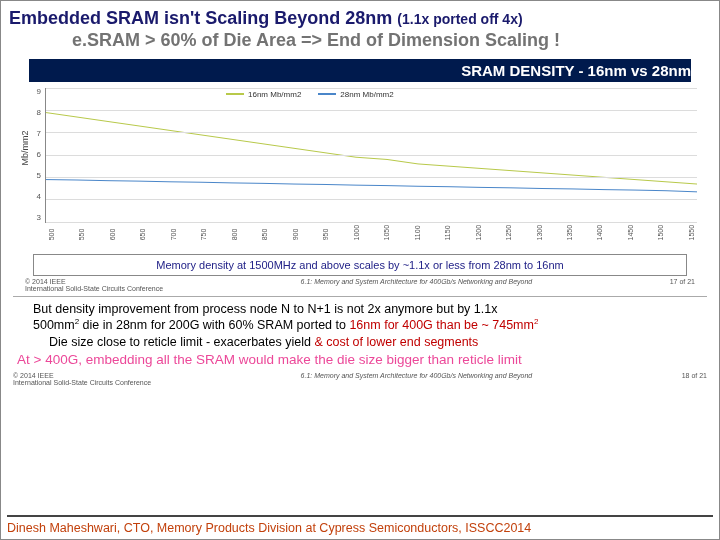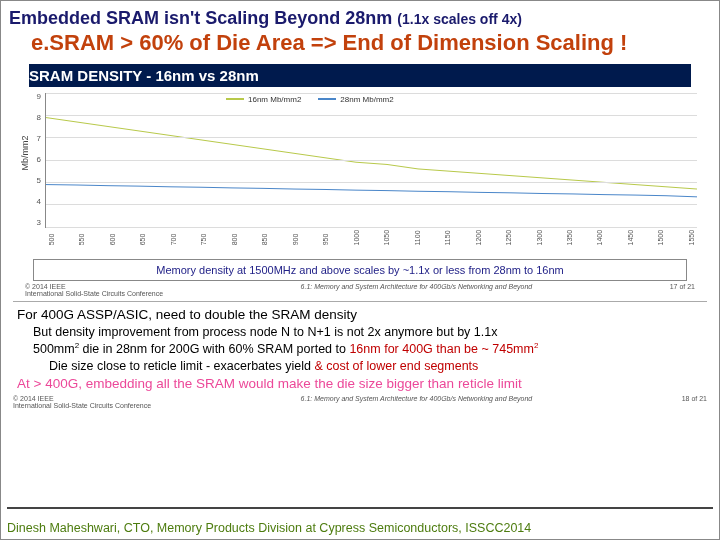--- a/index.html
+++ b/index.html
@@ -15,31 +15,32 @@
   .title {
     padding: 6px 8px 0 8px;
     font-size: 18px;
     font-weight: bold;
     color: #1a1a6c;
     line-height: 1.25;
   }
   .title .sub { font-size: 14px; font-weight: bold; }
   .title2 {
     padding: 0 8px 4px 30px;
-    font-size: 22px;
+    font-size: 18px;
     font-weight: bold;
-    color: #c2410c;
+    color: #737373;
+    margin-left: 41px;
   }
   .chart-wrap {
     margin: 4px 12px 0 12px;
   }
   .chart-banner {
     background: #001a4d;
     color: #fff;
-    text-align: left;
+    text-align: right;
     font-weight: bold;
     font-size: 15px;
     padding: 3px 0;
     margin: 0 16px;
   }
   .chart-area {
     position: relative;
     height: 160px;
     margin: 6px 0 0 0;
   }
@@ -104,30 +105,30 @@
   .block2 .h { color:#000; font-size:13.5px; }
   .block2 .r1 { margin-left: 16px; color:#000; }
   .block2 .r2 { margin-left: 16px; }
   .block2 .r2 .red { color:#c00000; }
   .block2 .r2 .sup { font-size:8px; vertical-align: super; }
   .block2 .r3 { margin-left: 32px; color:#000; }
   .block2 .r3 .red { color:#c00000; }
   .block2 .r4 { color:#ec4899; font-size:13.5px; }
   .credits {
     position:absolute; left:6px; right:6px; bottom:4px;
-    font-size:12.5px; color:#4d7c0f;
+    font-size:12.5px; color:#c2410c;
     border-top: 2px solid #444;
-    padding-top: 12px;
+    padding-top: 4px;
   }
 </style>
 </head>
 <body>
 
 <div class="title">
-  <span>Embedded SRAM isn't Scaling Beyond 28nm </span><span class="sub">(1.1x scales off 4x)</span>
+  <span>Embedded SRAM isn't Scaling Beyond 28nm </span><span class="sub">(1.1x ported off 4x)</span>
 </div>
 <div class="title2">e.SRAM &gt; 60% of Die Area =&gt; End of Dimension Scaling !</div>
 
 <div class="chart-wrap">
   <div class="chart-banner">SRAM DENSITY - 16nm vs 28nm</div>
   <div class="chart-area">
     <div class="y-label">Mb/mm2</div>
     <div class="y-axis" id="yaxis">
         <div>9</div>
         <div>8</div>
@@ -182,21 +183,20 @@
   <div class="takeaway">Memory density at 1500MHz and above scales by ~1.1x or less from 28nm to 16nm</div>
   <div class="footer-tiny">
     <div style="white-space:pre-line;">© 2014 IEEE
 International Solid-State Circuits Conference</div>
     <div class="mid">6.1: Memory and System Architecture for 400Gb/s Networking and Beyond</div>
     <div>17 of 21</div>
   </div>
 </div>
 
 <div class="block2">
-  <div class="h">For 400G ASSP/ASIC, need to double the SRAM density</div>
   <div class="r1">But density improvement from process node N to N+1 is not 2x anymore but by 1.1x</div>
   <div class="r2">
     <span>500mm</span><span class="sup">2</span><span> die in 28nm for 200G with 60% SRAM ported to </span><span class="red">16nm for 400G than be ~ 745mm</span><span class="sup red">2</span>
   </div>
   <div class="r3">
     <span>Die size close to reticle limit - exacerbates yield </span><span class="red"> &amp; cost of  lower end segments</span>
   </div>
   <div class="r4">At &gt; 400G, embedding all the SRAM would make the die size bigger than reticle limit</div>
 </div>
 

